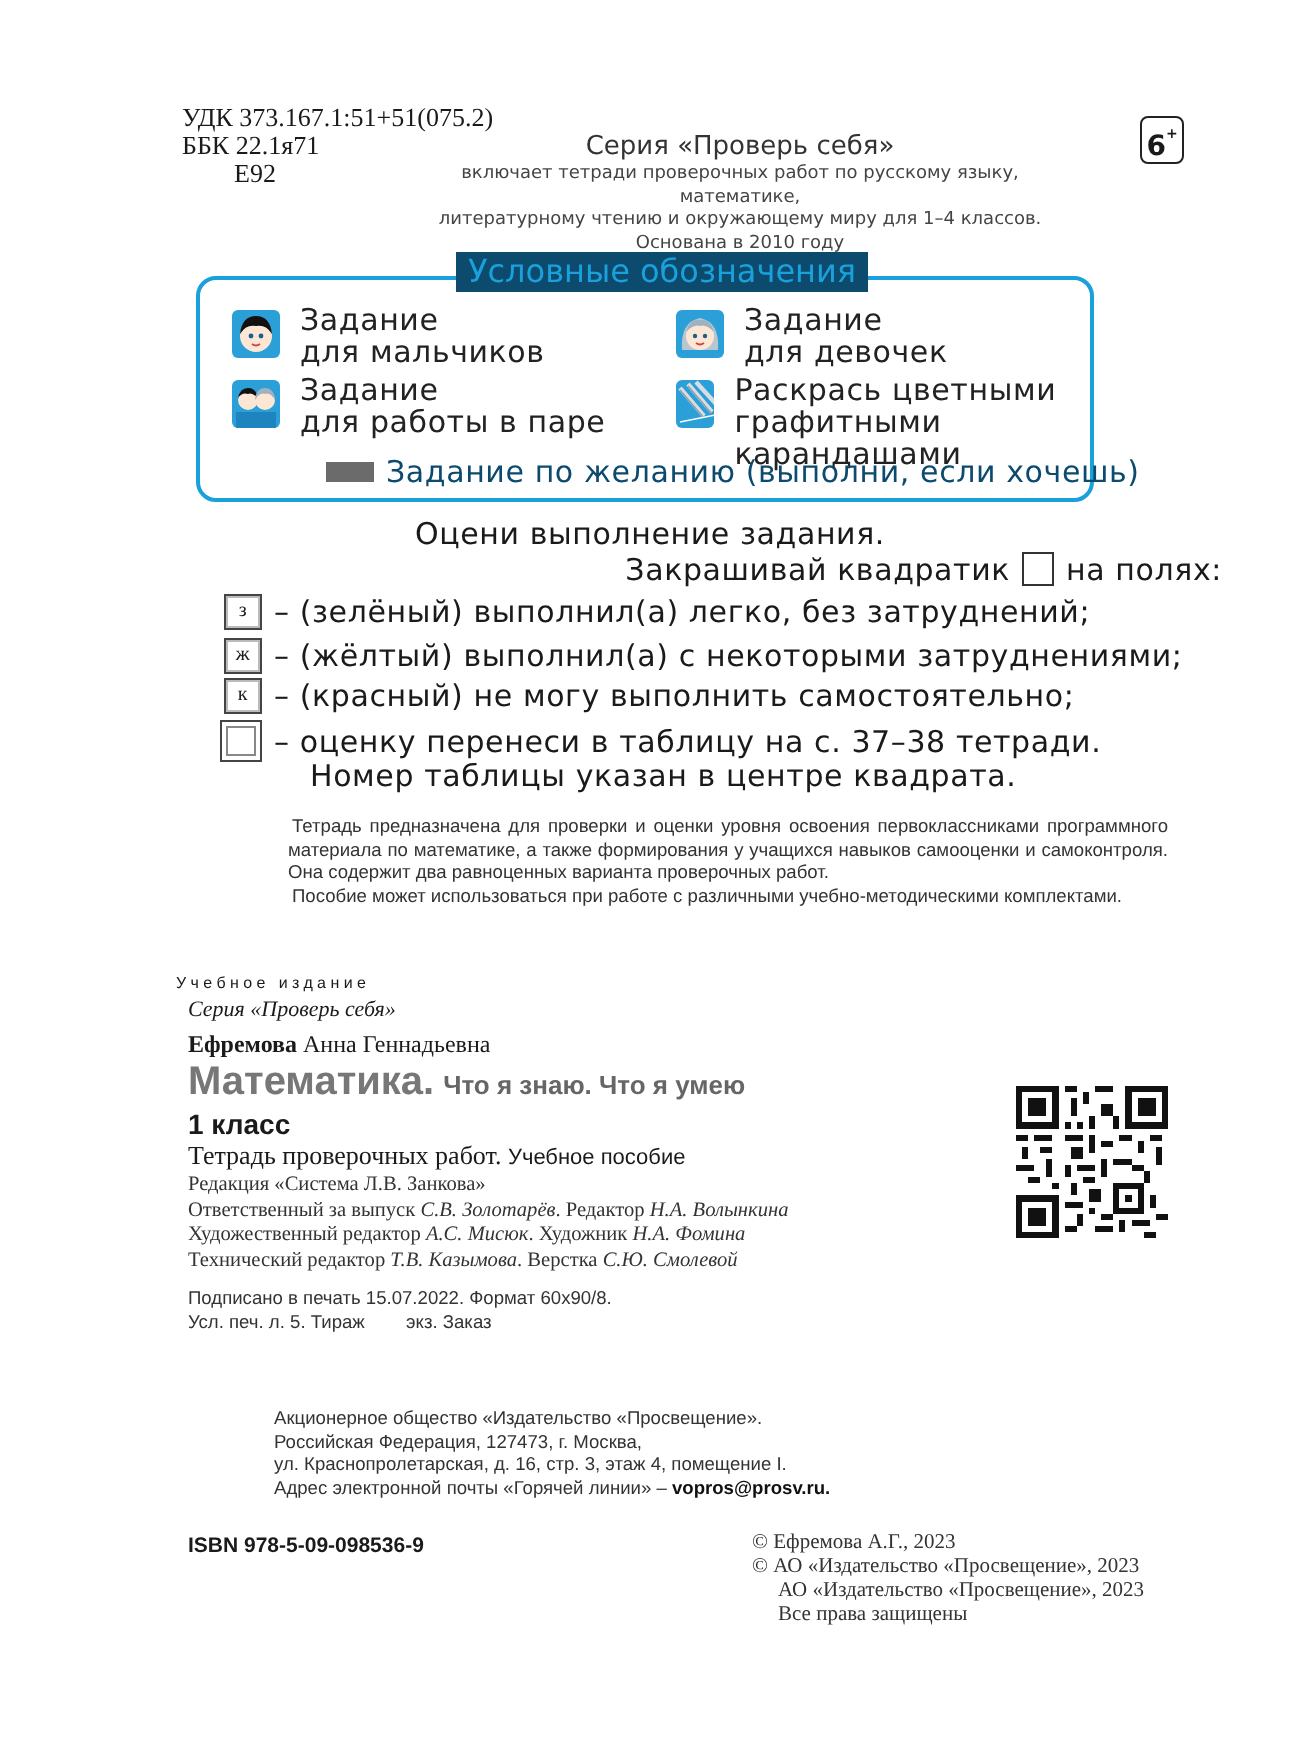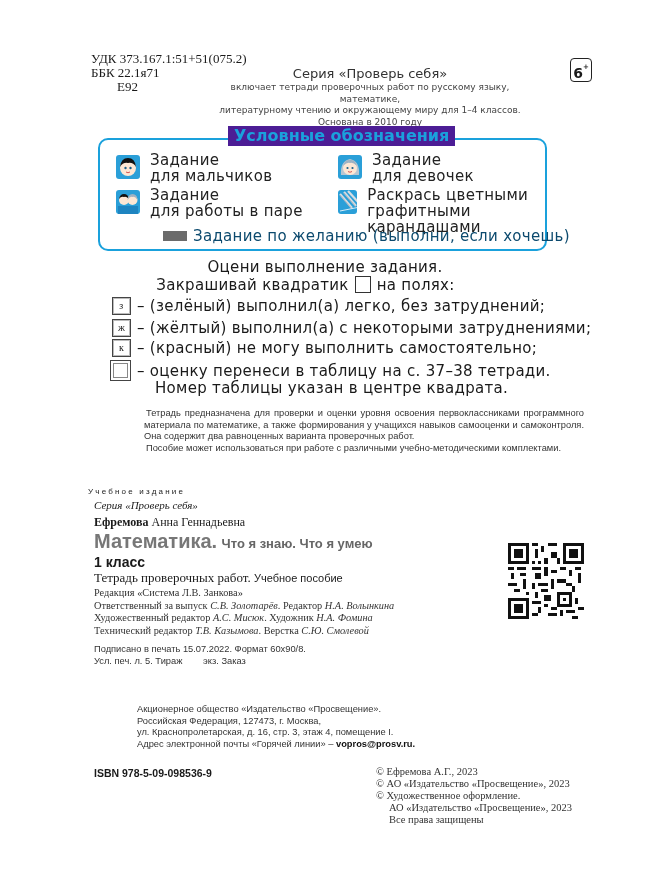--- a/index.html
+++ b/index.html
@@ -17,31 +17,31 @@
   .series-block { left: 200px; top: 66px; width: 340px; text-align: center; color: #333; }
   .series-title { font-size: 13px; line-height: 16px; }
   .series-desc { font-size: 9px; line-height: 11.5px; color: #444; }
 
   .age-badge { left: 570px; top: 58px; width: 20px; height: 22px; border: 1.5px solid #222; border-radius: 4px;
     font-size: 14px; line-height: 22px; text-align: center; font-weight: bold; }
   .age-badge sup { font-size: 7px; position: relative; top: -3px; }
 
   
   .legend-box { left: 98px; top: 138px; width: 449px; height: 113px; border: 2.5px solid #1aa1dc; border-radius: 10px; box-sizing: border-box; }
-  .legend-title { left: 228px; top: 126px; background: #4c1d95; padding: 0 6px; color: #1aa1dc; font-weight: bold; font-size: 16px; line-height: 20px; }
+  .legend-title { left: 228px; top: 126px; background: #0c4a6e; padding: 0 6px; color: #1aa1dc; font-weight: normal; font-size: 16px; line-height: 20px; }
   .leg-item { position: absolute; display: flex; align-items: flex-start; }
   .leg-icon { width: 24px; height: 24px; border-radius: 3px; background: #2a9fd8; margin-right: 10px; margin-top: 3px; position: relative; overflow: hidden; }
   .leg-text { font-size: 15px; line-height: 16px; color: #222; letter-spacing: 0.3px; }
   .optional-row { left: 163px; top: 227px; display: flex; align-items: center; }
   .gray-swatch { width: 24px; height: 10px; background: #6b6b6b; margin-right: 6px; }
   .optional-text { font-size: 15px; color: #0c4a6e; letter-spacing: 0.3px; }
 
   
   .eval-title { left: 0; width: 650px; top: 258px; text-align: center; font-size: 15px; line-height: 18px; letter-spacing: 0.3px; }
-  .eval-sub { left: 0; width: 611px; top: 276px; text-align: center; font-size: 15px; line-height: 18px; letter-spacing: 0.3px; }
+  .eval-sub { left: 0; width: 611px; top: 276px; text-align: right; font-size: 15px; line-height: 18px; letter-spacing: 0.3px; }
   .small-sq { display: inline-block; width: 14px; height: 15px; border: 1.3px solid #333; vertical-align: -3px; margin: 0 6px; }
   .eval-row { left: 112px; display: flex; align-items: center; font-size: 15px; line-height: 18px; letter-spacing: 0.3px; }
   .mark-box { width: 17px; height: 16px; border: 1.2px solid #444; box-shadow: inset 0 0 0 1px #bbb; font-size: 10px; text-align: center; line-height: 16px; margin-right: 6px; }
   .big-mark { width: 19px; height: 19px; border: 1.3px solid #444; box-shadow: inset 0 0 0 2px #fff, inset 0 0 0 3px #888; margin-right: 6px; }
   .eval-row2 { left: 155px; font-size: 15px; line-height: 18px; letter-spacing: 0.3px; }
 
   .purpose { left: 144px; top: 408px; width: 440px; font-size: 9.3px; line-height: 11.7px; color: #333; text-align: justify; }
   .purpose p { margin: 0; text-indent: 2px; }
 
   .edition-label { left: 88px; top: 487px; font-size: 8px; letter-spacing: 2.2px; }
@@ -275,16 +275,15 @@
         <rect x="23" y="21" width="2" height="1"></rect>
         <rect x="21" y="24" width="2" height="1"></rect>
     </g>
   </svg>
 </div>
 
 <div class="abs isbn sans">ISBN 978-5-09-098536-9</div>
 <div class="abs copyright serif">
   <div>© Ефремова А.Г., 2023</div>
   <div>© АО «Издательство «Просвещение», 2023</div>
-  <div>© Художественное оформление.</div>
   <div class="ind">АО «Издательство «Просвещение», 2023</div>
   <div class="ind">Все права защищены</div>
 </div>
 
 </body></html>

